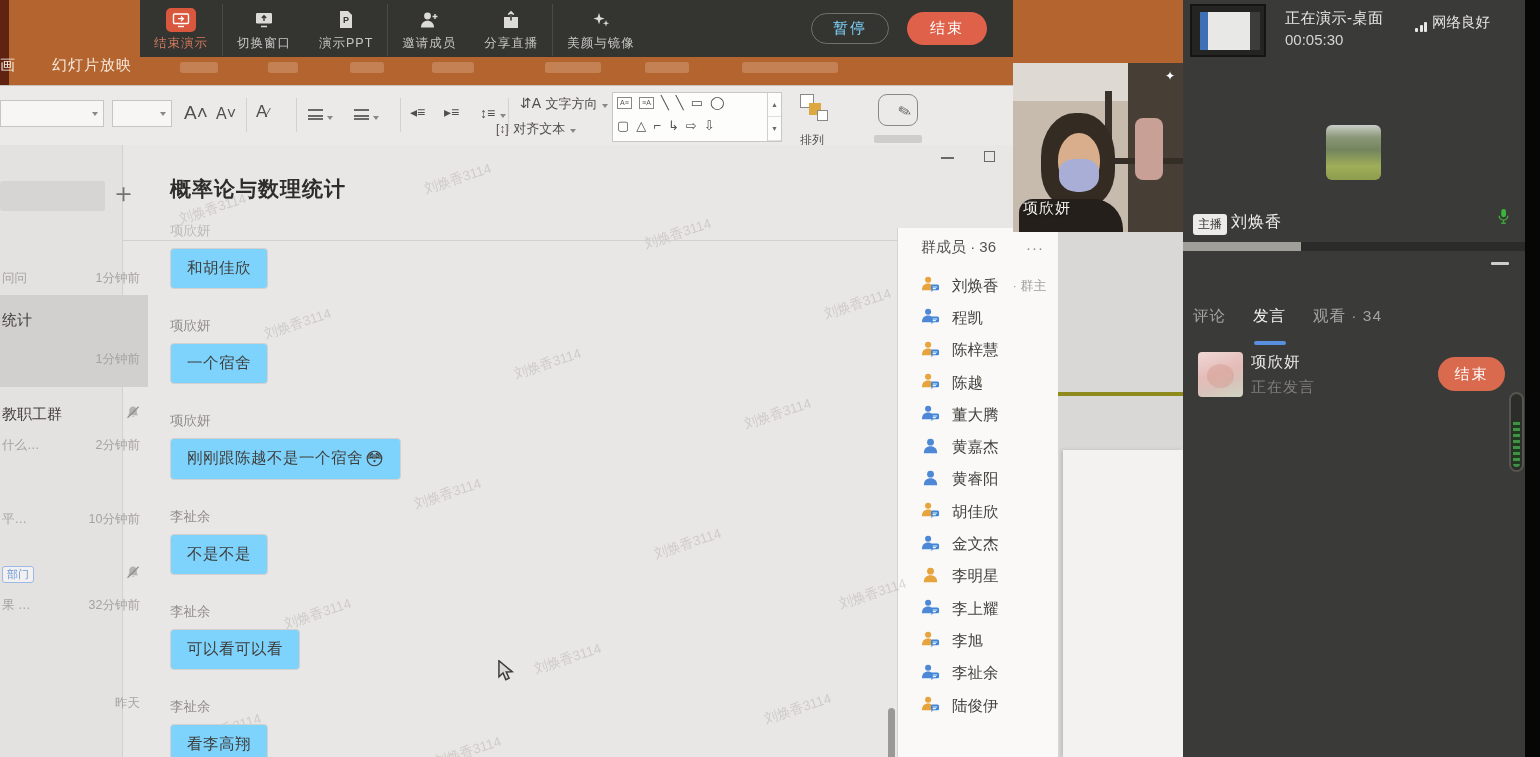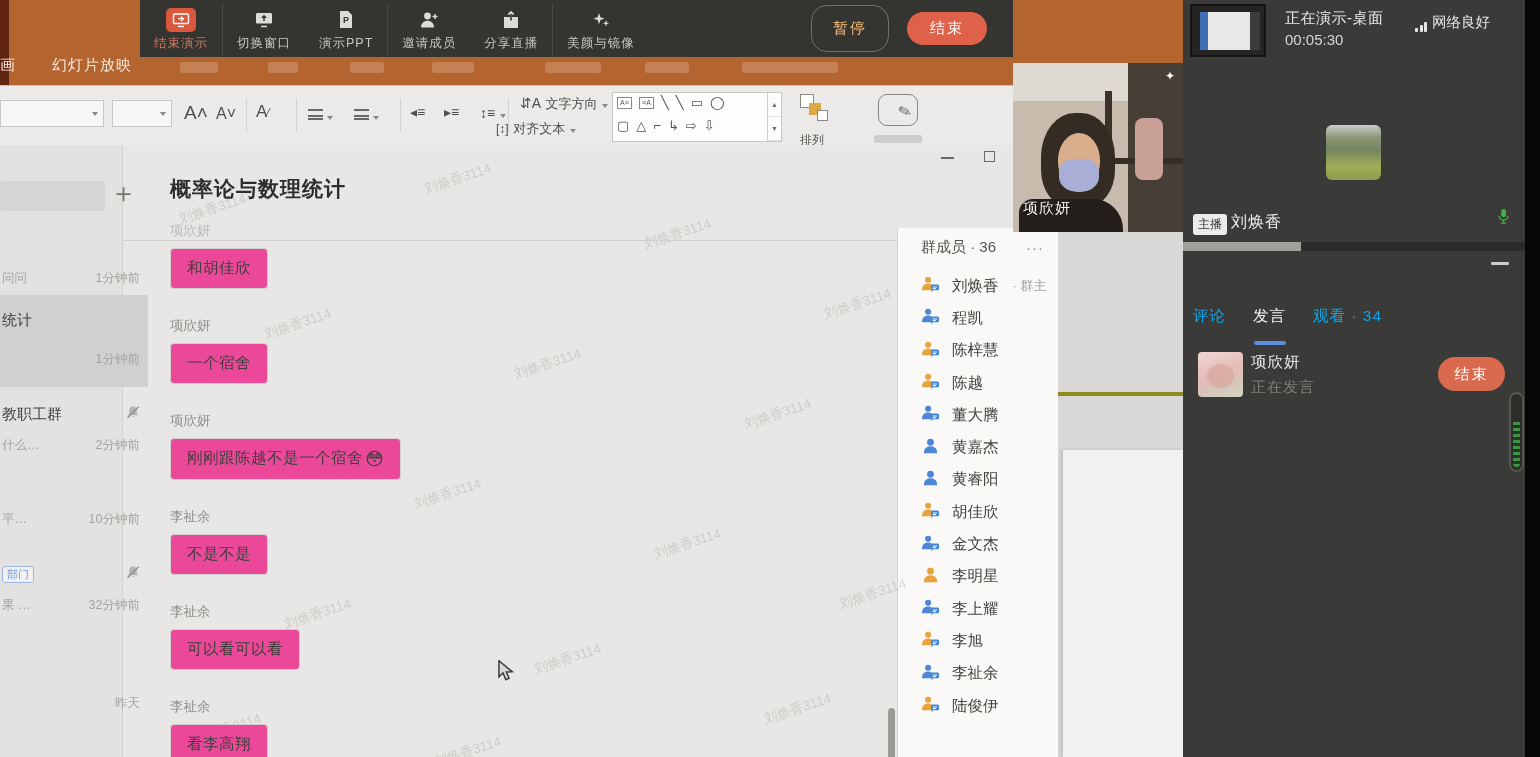--- a/index.html
+++ b/index.html
@@ -16,21 +16,21 @@
 
   
   #presenter-toolbar{position:absolute;left:140px;top:0;width:873px;height:57px;background:#343431;z-index:3;display:flex;align-items:center;}
   .tb-btn{position:relative;height:52px;margin-top:2px;display:flex;flex-direction:column;align-items:center;justify-content:center;gap:3px;padding:0 14px;cursor:default;}
   .tb-btn.sep{border-right:1px solid #4a4a46;}
   .tb-label{font-size:12.5px;color:#c7c6c3;letter-spacing:1px;white-space:nowrap;}
   .tb-btn.active .tb-label{color:#d07a5e;}
   .tb-icn{width:30px;height:24px;display:flex;align-items:center;justify-content:center;}
   .tb-icn.red{background:#d8573d;border-radius:5px;}
   #tb-spacer{flex:1;}
-  #pause-btn{width:78px;height:47px;border:1px solid #70706c;border-radius:16px;color:#fdba74;font-size:15px;display:flex;align-items:center;justify-content:center;margin-right:18px;letter-spacing:2px;}
+  #pause-btn{width:78px;height:31px;border:1px solid #70706c;border-radius:16px;color:#7dd3fc;font-size:15px;display:flex;align-items:center;justify-content:center;margin-right:18px;letter-spacing:2px;}
   #end-btn{width:80px;height:33px;background:#df614a;border-radius:17px;color:#fff;font-size:15px;display:flex;align-items:center;justify-content:center;margin-right:26px;letter-spacing:2px;}
 
   
   #ribbon{position:absolute;left:0;top:85px;width:1183px;height:60px;background:#eceae8;border-top:1px solid #c9c2bb;z-index:1;}
   .rb{position:absolute;color:#55534f;}
   .rb-box{background:#f7f6f5;border:1px solid #c8c6c3;height:27px;display:flex;align-items:center;justify-content:flex-end;padding:0 5px;}
   .chev{width:0;height:0;border-left:3.5px solid transparent;border-right:3.5px solid transparent;border-top:4px solid #8a8886;display:inline-block;}
   .rb-sep{position:absolute;width:1px;height:34px;top:12px;background:#d4d2cf;}
   .rb-glyph{font-size:17px;color:#514f4c;}
   .mini-lines{display:inline-block;width:15px;height:11px;border-top:2px solid #6b6965;border-bottom:2px solid #6b6965;position:relative;}
@@ -63,21 +63,21 @@
   .cv-sub{font-size:12.5px;color:#a5a3a0;flex:1;white-space:nowrap;overflow:hidden;}
   .cv-time{font-size:12.5px;color:#a5a3a0;white-space:nowrap;}
   .cv-mute{margin-left:auto;}
   
   #cw-main{position:absolute;left:123px;top:0;width:774px;height:612px;}
   #cw-title{position:absolute;left:47px;top:30px;font-size:21px;font-weight:700;color:#2e2d2b;letter-spacing:1px;}
   #cw-header-line{position:absolute;left:0;top:95px;width:774px;height:1px;background:#d2d0cd;z-index:3;}
   #message-list{position:absolute;left:47px;top:77px;right:36px;bottom:0;overflow:hidden;z-index:2;}
   .msg-sender{font-size:13.5px;color:#8f8d8a;height:18px;line-height:18px;}
   .msg.first .msg-sender{opacity:.5;}
-  .msg-bubble{display:inline-block;background:#ec4899;border:1px solid #d3d1cf;border-radius:4px;padding:9px 16px;font-size:15.5px;color:#3f3e3c;margin:8px 0 28px 0;letter-spacing:.5px;}
+  .msg-bubble{display:inline-block;background:#7dd3fc;border:1px solid #d3d1cf;border-radius:4px;padding:9px 16px;font-size:15.5px;color:#3f3e3c;margin:8px 0 28px 0;letter-spacing:.5px;}
   .msg-emoji{font-size:18px;vertical-align:-2px;margin-left:2px;}
   #chat-scroll-thumb{position:absolute;right:2px;top:563px;width:7px;height:70px;border-radius:4px;background:#9b9995;z-index:4;}
   .wm{position:absolute;font-size:13.5px;color:rgba(148,145,140,.32);transform:rotate(-18deg);white-space:nowrap;z-index:1;}
   
   #member-panel{position:absolute;left:897px;top:83px;width:161px;height:529px;background:#faf9f7;border-left:1px solid #d5d3d0;overflow:hidden;}
   #member-head{position:absolute;left:23px;right:14px;top:10px;display:flex;align-items:center;}
   #member-title{font-size:15px;color:#55534f;}
   #member-more{margin-left:auto;font-size:15px;color:#8a8886;letter-spacing:1px;}
   #member-rows{position:absolute;left:0;top:42px;right:0;}
   .member-row{display:flex;align-items:center;height:32.3px;padding-left:23px;gap:12px;}
@@ -109,21 +109,21 @@
   #ls-network-label{font-size:14.5px;color:#e5e4e1;}
   .sigbar{background:#e8e7e4;width:3px;border-radius:1px;}
   #host-avatar{position:absolute;left:143px;top:125px;width:55px;height:55px;border-radius:6px;background:linear-gradient(180deg,#c9cfc9 0%,#8c9879 22%,#73845e 45%,#9fae58 75%,#8d9c4e 100%);}
   #host-badge{position:absolute;left:10px;top:214px;background:#ecebe9;color:#2f2f2d;font-size:12px;padding:2px 5px;border-radius:3px;}
   #host-name{position:absolute;left:48px;top:212px;font-size:16px;color:#f1f0ee;letter-spacing:1px;}
   #host-mic{position:absolute;left:314px;top:208px;}
   #ls-divider{position:absolute;left:0;top:242px;width:342px;height:9px;background:#2b2b29;}
   #ls-divider-thumb{position:absolute;left:0;top:0;width:118px;height:9px;background:#a19f9a;}
   #panel-min{position:absolute;left:308px;top:262px;width:18px;height:3px;background:#cfcecb;border-radius:1px;}
   #live-tabs{position:absolute;left:10px;top:306px;display:flex;gap:27px;}
-  .live-tab{font-size:15.5px;color:#0ea5e9;letter-spacing:1px;position:relative;padding-bottom:10px;}
+  .live-tab{font-size:15.5px;color:#a3a3a3;letter-spacing:1px;position:relative;padding-bottom:10px;}
   .live-tab.active{color:#f4f3f1;}
   .live-tab.active:after{content:"";position:absolute;left:50%;transform:translateX(-50%);bottom:-8px;width:32px;height:4px;border-radius:2px;background:#5a8ede;}
   #speaker-avatar{position:absolute;left:15px;top:352px;width:45px;height:45px;border-radius:4px;background:linear-gradient(160deg,#efd8d6 0%,#e5bcb8 45%,#d8c3ba 70%,#cfd7c3 100%);overflow:hidden;}
   #speaker-avatar:after{content:"";position:absolute;left:9px;top:12px;width:27px;height:24px;border-radius:50%;background:rgba(214,160,150,.55);}
   #speaker-name{position:absolute;left:68px;top:352px;font-size:15.5px;color:#eceae8;letter-spacing:1px;}
   #speaker-status{position:absolute;left:68px;top:378px;font-size:15px;color:#807e79;letter-spacing:1px;}
   #speaker-end{position:absolute;left:255px;top:357px;width:67px;height:34px;border-radius:17px;background:#d96a4e;color:#fff;font-size:15px;display:flex;align-items:center;justify-content:center;letter-spacing:2px;}
   #volume-meter{position:absolute;left:326px;top:392px;width:15px;height:80px;border:2px solid #56554f;border-radius:8px;background:#2c2c29;}
   #volume-fill{position:absolute;left:2px;right:2px;bottom:3px;height:46px;border-radius:0 0 5px 5px;background:repeating-linear-gradient(0deg,#3f9243 0 3px,#1e3a1f 3px 6px);}
   #black-strip{position:absolute;left:1525px;top:0;width:15px;height:757px;background:#060606;z-index:6;}

